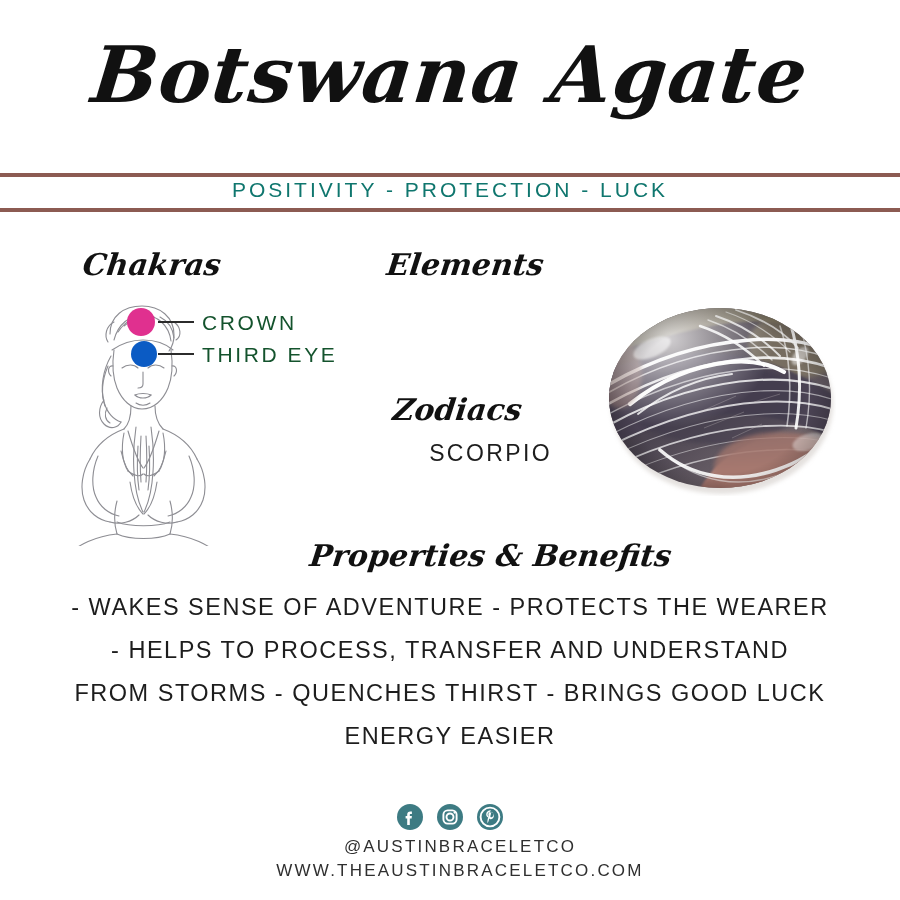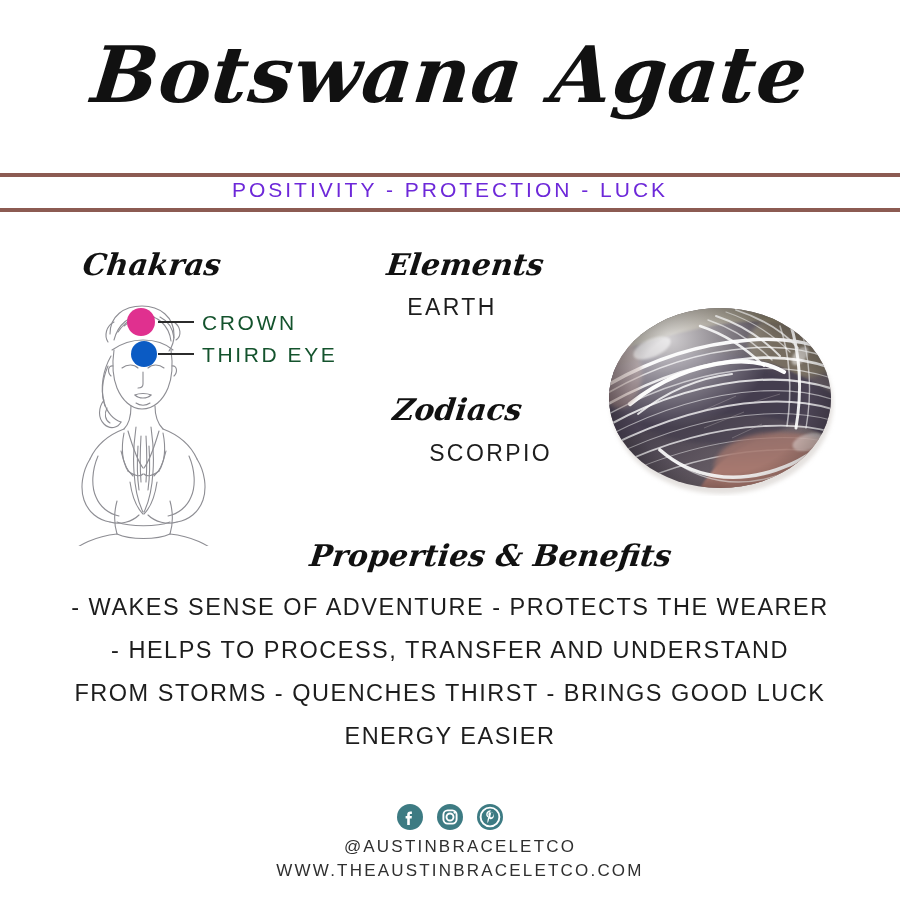--- a/index.html
+++ b/index.html
@@ -47,21 +47,21 @@
   .rule-bottom { top: 208px; }
 
   .subtitle {
     position: absolute;
     left: 0;
     top: 178px;
     width: 900px;
     text-align: center;
     font-size: 21px;
     letter-spacing: 3.0px;
-    color: #6d28d9;
+    color: #0f766e;
     font-weight: 300;
   }
 
   
   .script-head {
     position: absolute;
     font-family: "DejaVu Serif", serif;
     font-style: italic;
     font-weight: bold;
     font-size: 30px;
@@ -293,21 +293,20 @@
 
   <div class="chakra-dot dot-crown"></div>
   <div class="leader leader-crown"></div>
   <div class="chakra-label lbl-crown">CROWN</div>
 
   <div class="chakra-dot dot-third-eye"></div>
   <div class="leader leader-third"></div>
   <div class="chakra-label lbl-third">THIRD EYE</div>
 
   <div class="script-head h-elements">Elements</div>
-  <div class="plain-val v-earth">EARTH</div>
 
   <div class="script-head h-zodiacs">Zodiacs</div>
   <div class="plain-val v-scorpio">SCORPIO</div>
 
   <div class="stone">
     <svg width="232" height="196" viewBox="0 0 232 196">
       <defs>
         <clipPath id="stoneClip">
           <ellipse cx="116" cy="98" rx="111" ry="90"></ellipse>
         </clipPath>

